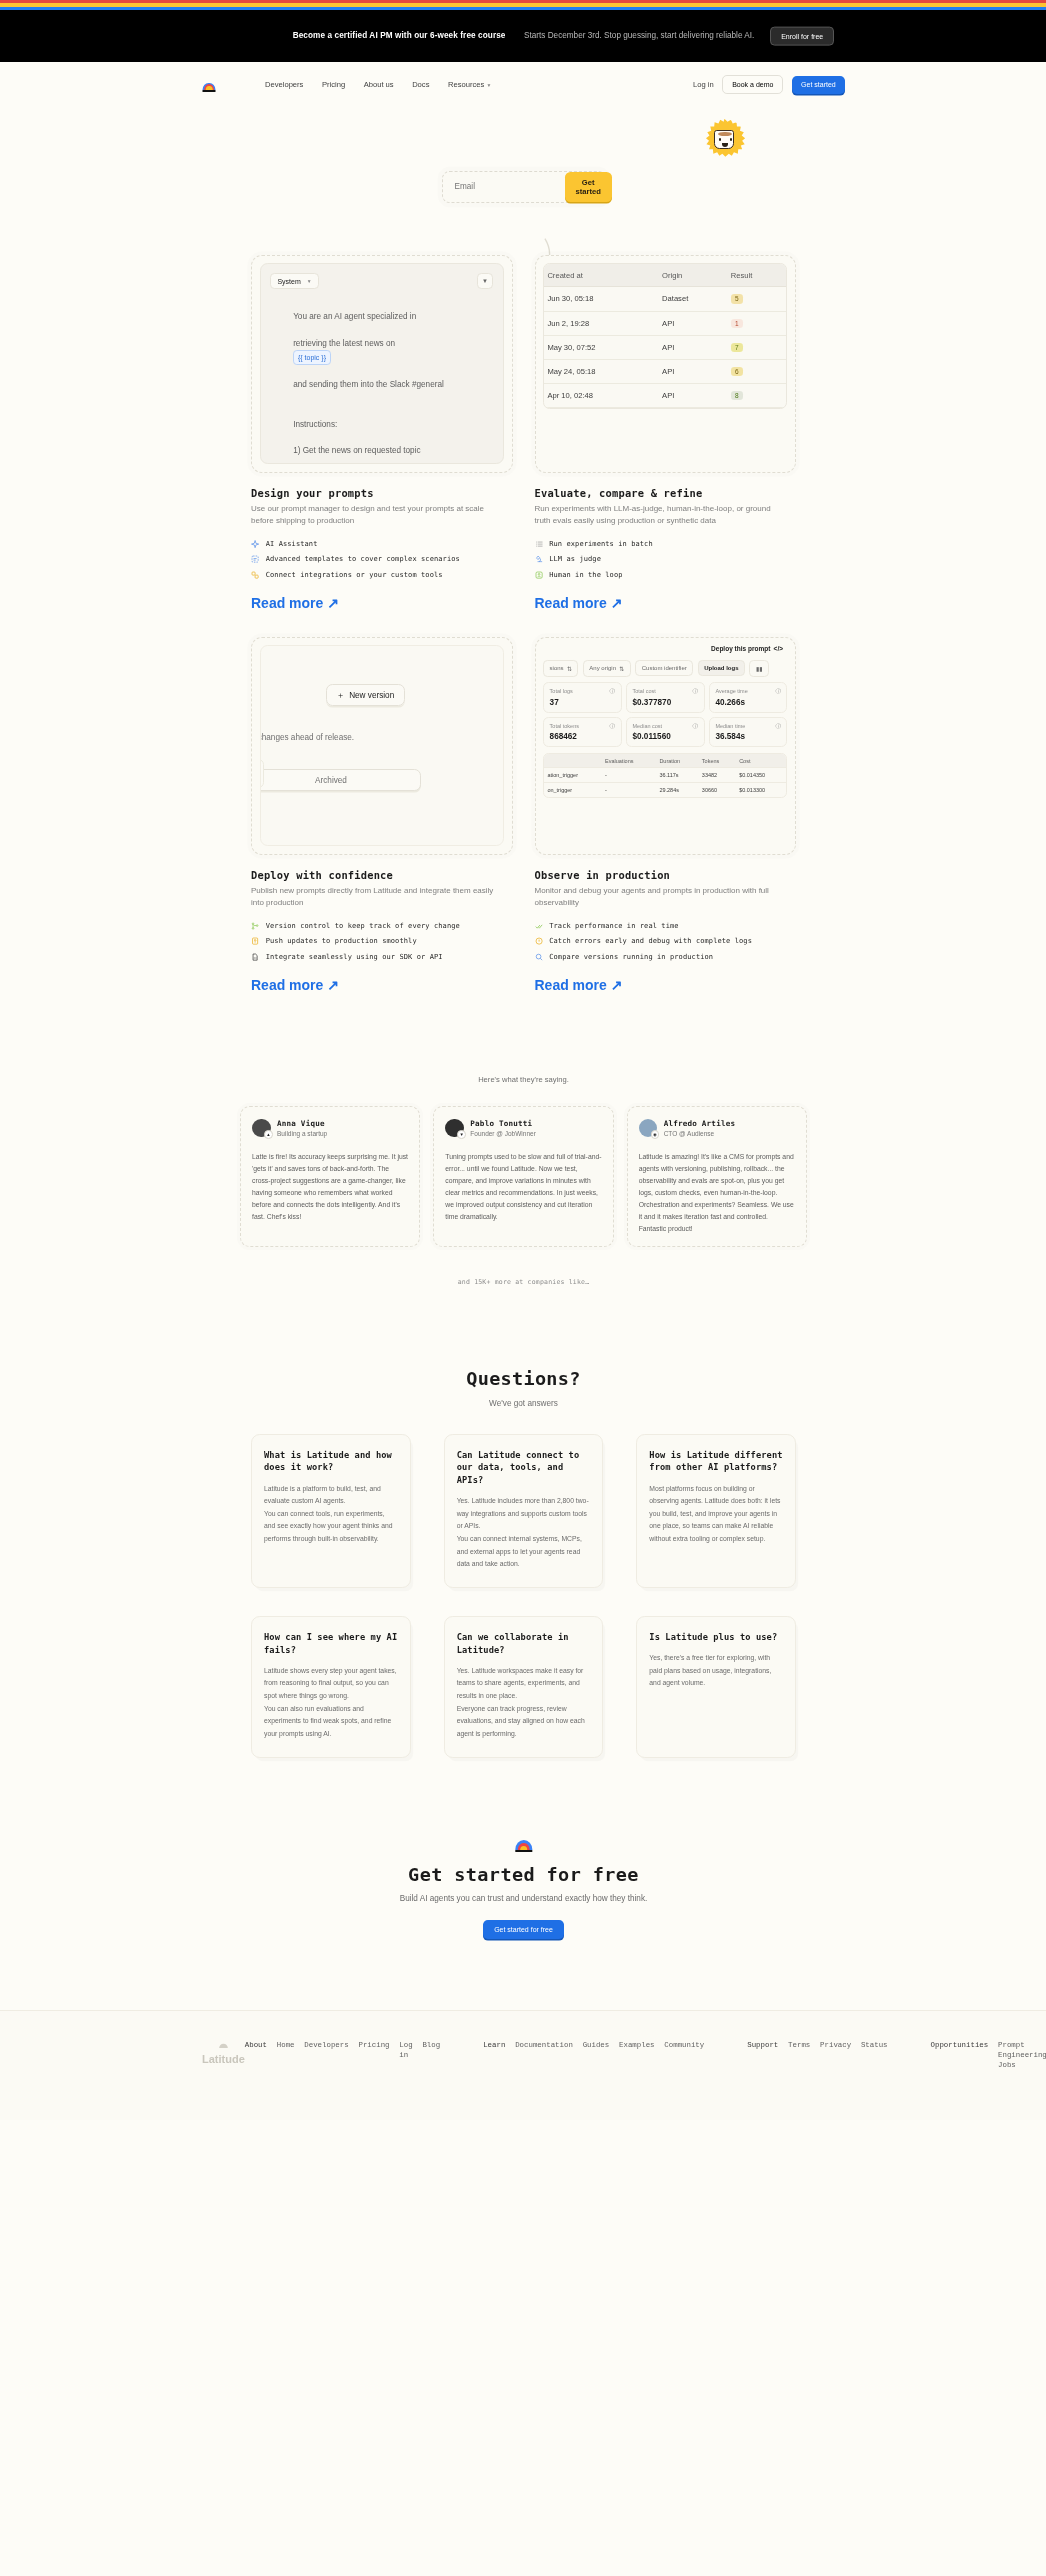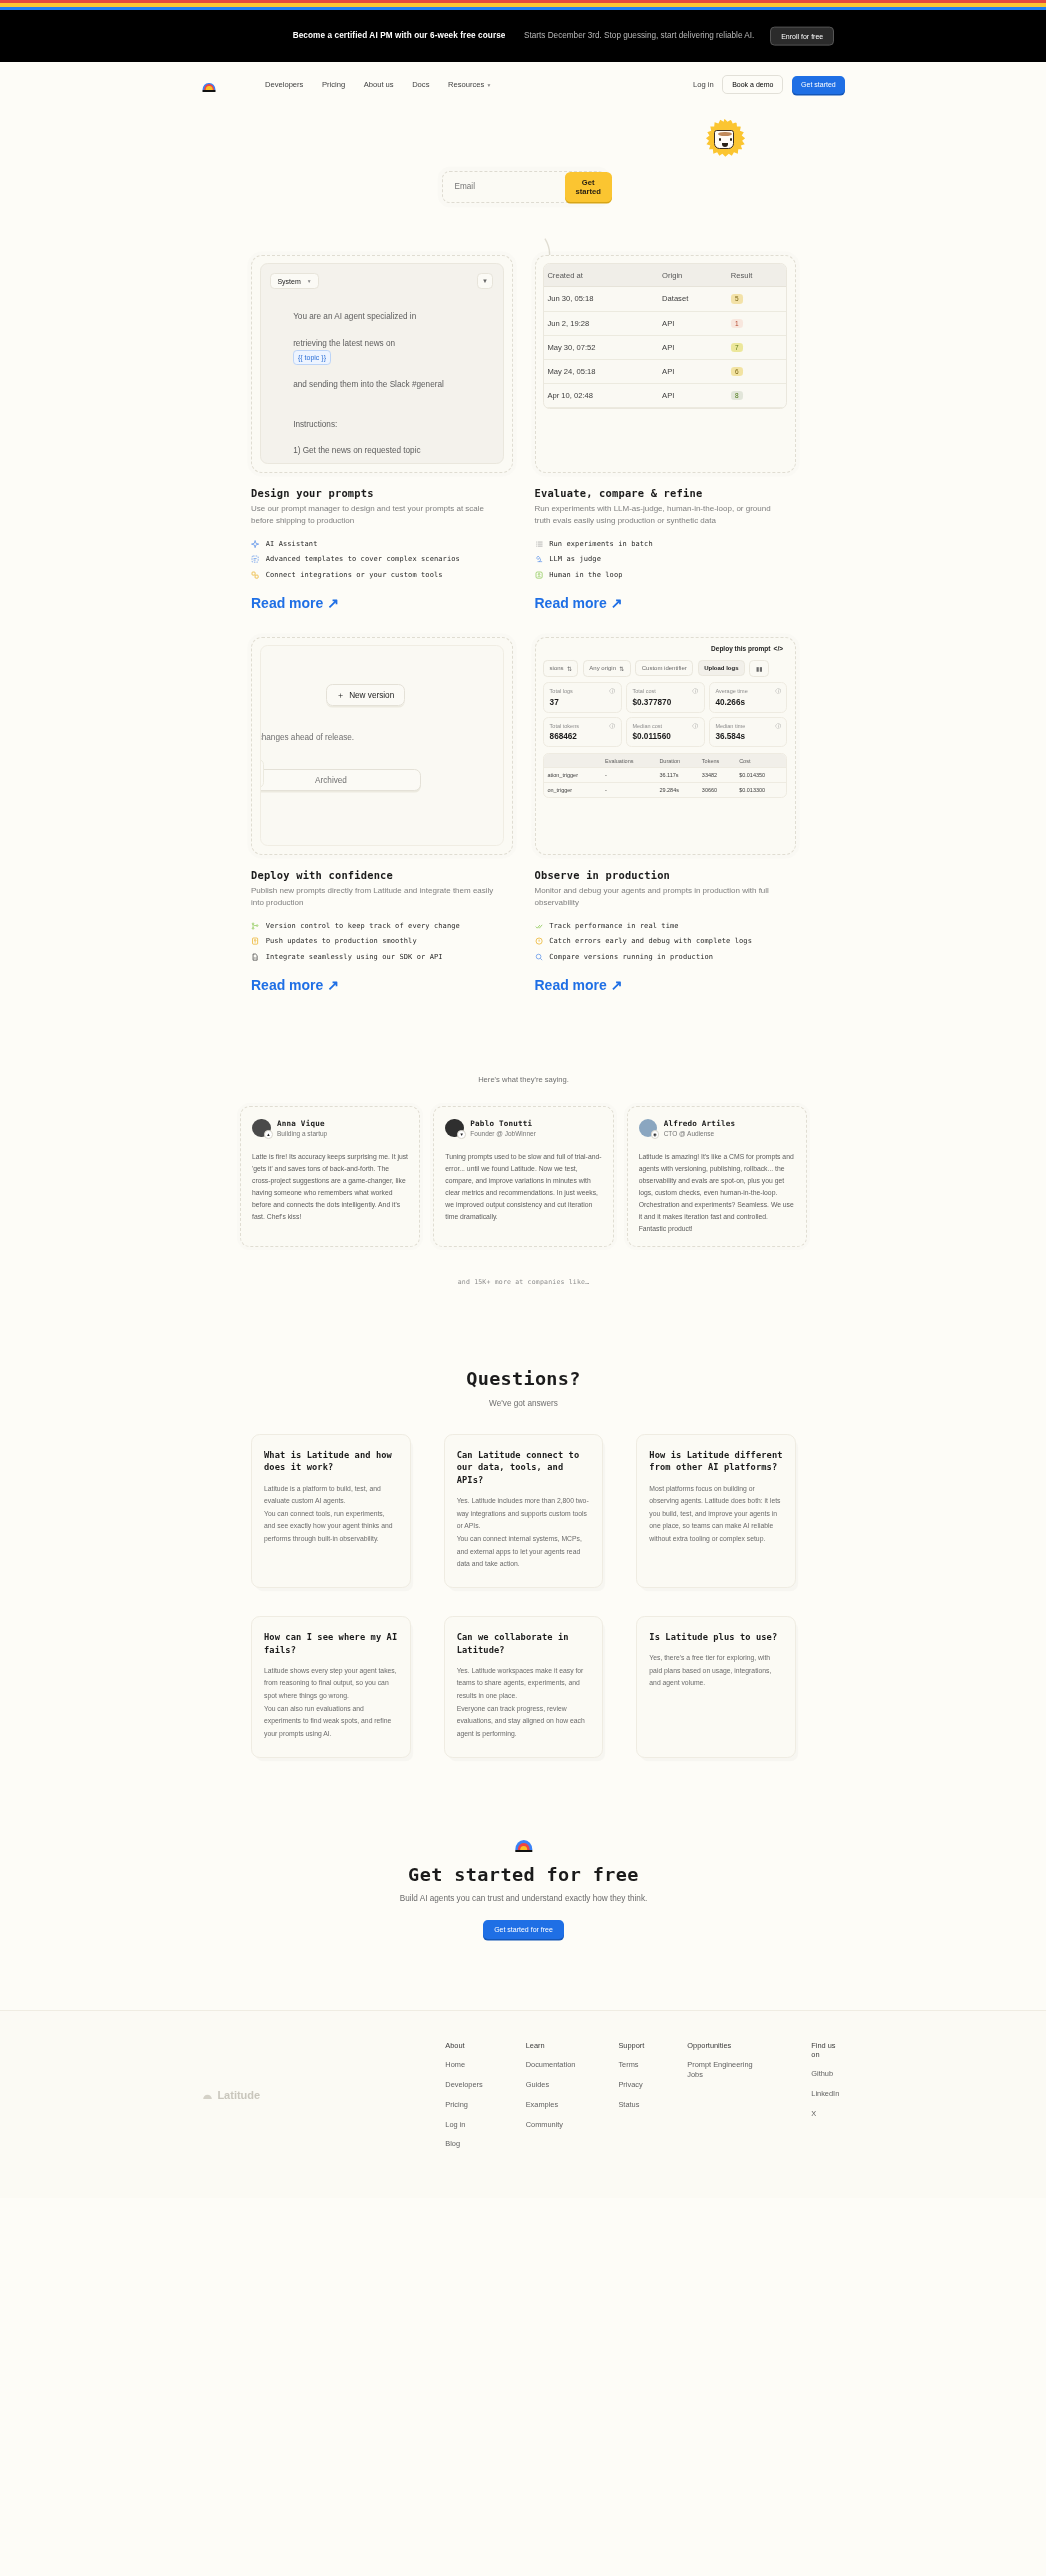--- a/index.html
+++ b/index.html
@@ -151,23 +151,23 @@
   
   .cta{margin-top:82px;text-align:center;}
   .cta-logo{width:18.5px;height:12px;margin:0 auto 12px;position:relative;}
   .cta h2{font-size:18.5px;font-weight:700;letter-spacing:0.4px;}
   .cta p{font-size:8.2px;color:#6a6a6a;margin-top:9.8px;}
   .cta .btn-blue{margin-top:16.4px;padding:6px 11px;font-size:7px;}
 
   
   .footer{margin-top:71px;border-top:0.5px solid #efece2;background:#fbfaf4;padding:30.5px 0 49px;}
   .footer-wrap{width:643px;margin:0 auto;display:flex;}
-  .f-logo{font-size:11px;color:#c9c6bc;font-weight:700;display:flex;align-items:center;gap:4.4px;width:245px;}
+  .f-logo{font-size:11px;color:#c9c6bc;font-weight:700;display:flex;align-items:center;gap:4.4px;width:245px;flex-direction:column;}
   .f-cols{display:flex;gap:43px;}
-  .f-col{display:flex;flex-direction:column;gap:9.8px;}
+  .f-col{display:flex;gap:9.8px;font-family:Liberation Mono, monospace;}
   .f-h{font-size:7.4px;color:#3a3a3a;}
   .f-col a{font-size:7.4px;color:#5f5f5f;text-decoration:none;cursor:pointer;line-height:1.35;}
 </style>
 </head>
 <body>
 
 <div class="rainbow">
   <i style="background:#e2483c"></i>
     <i style="background:#fbc531"></i>
     <i style="background:#1f7ef0"></i>

